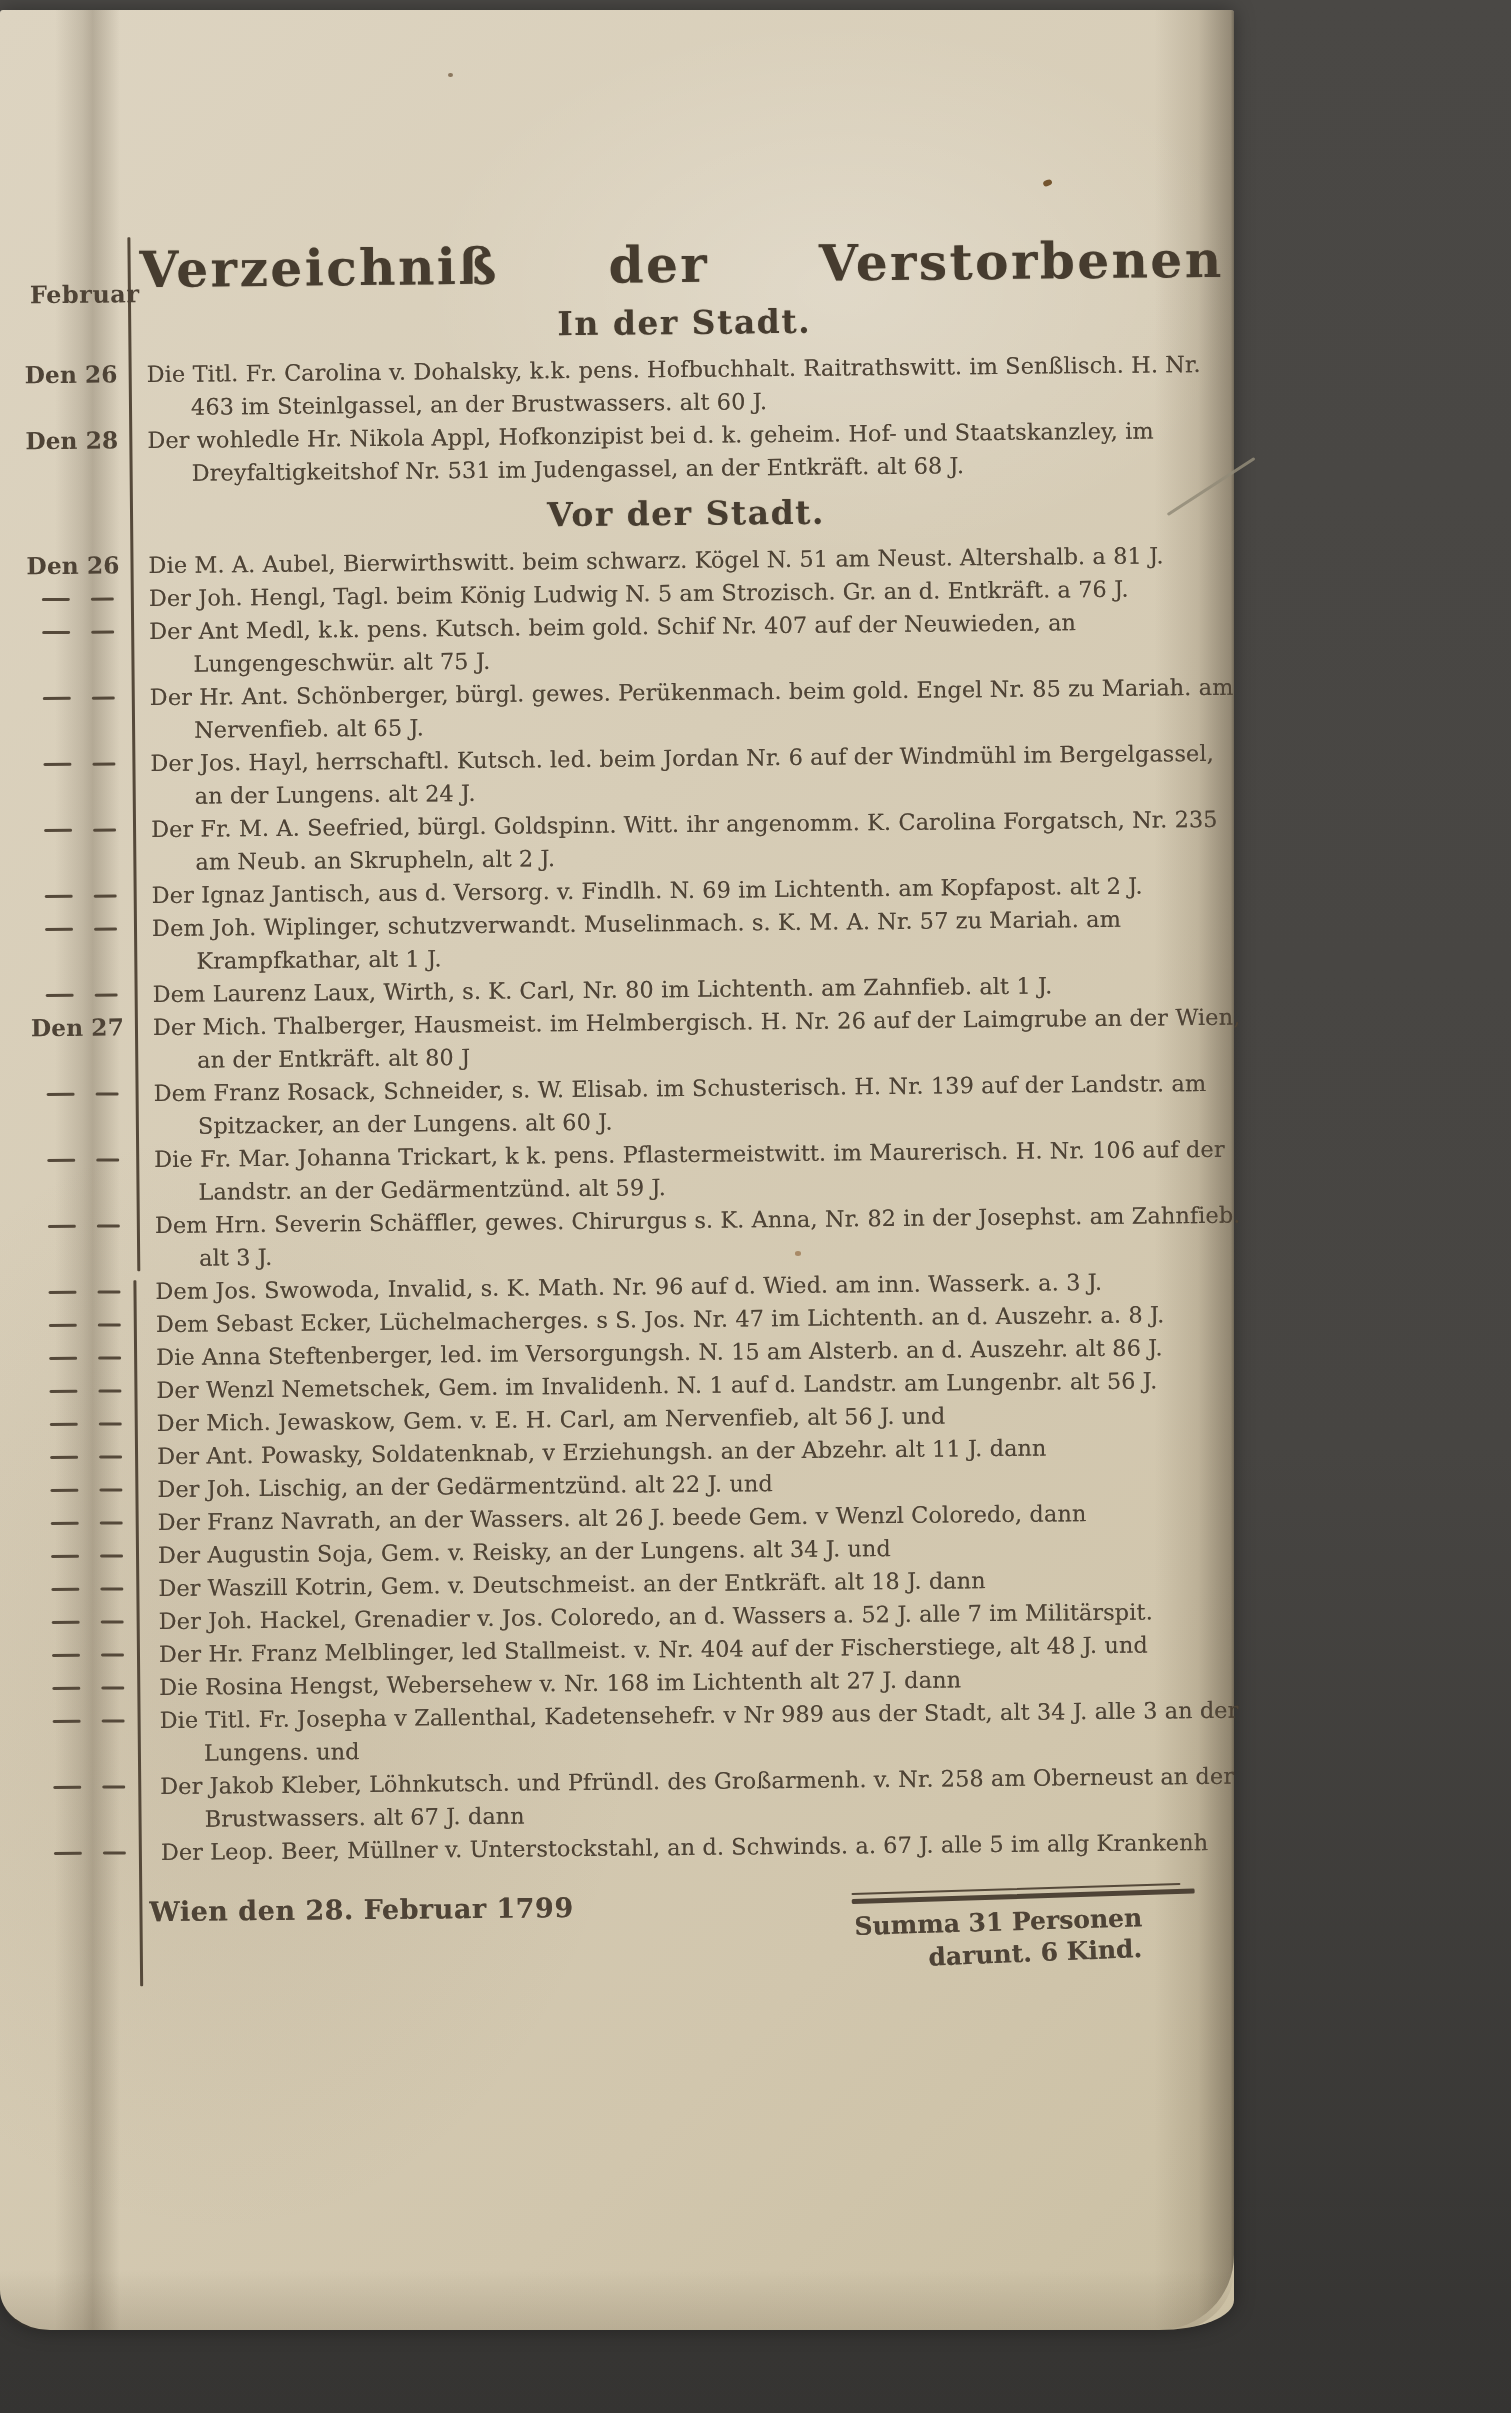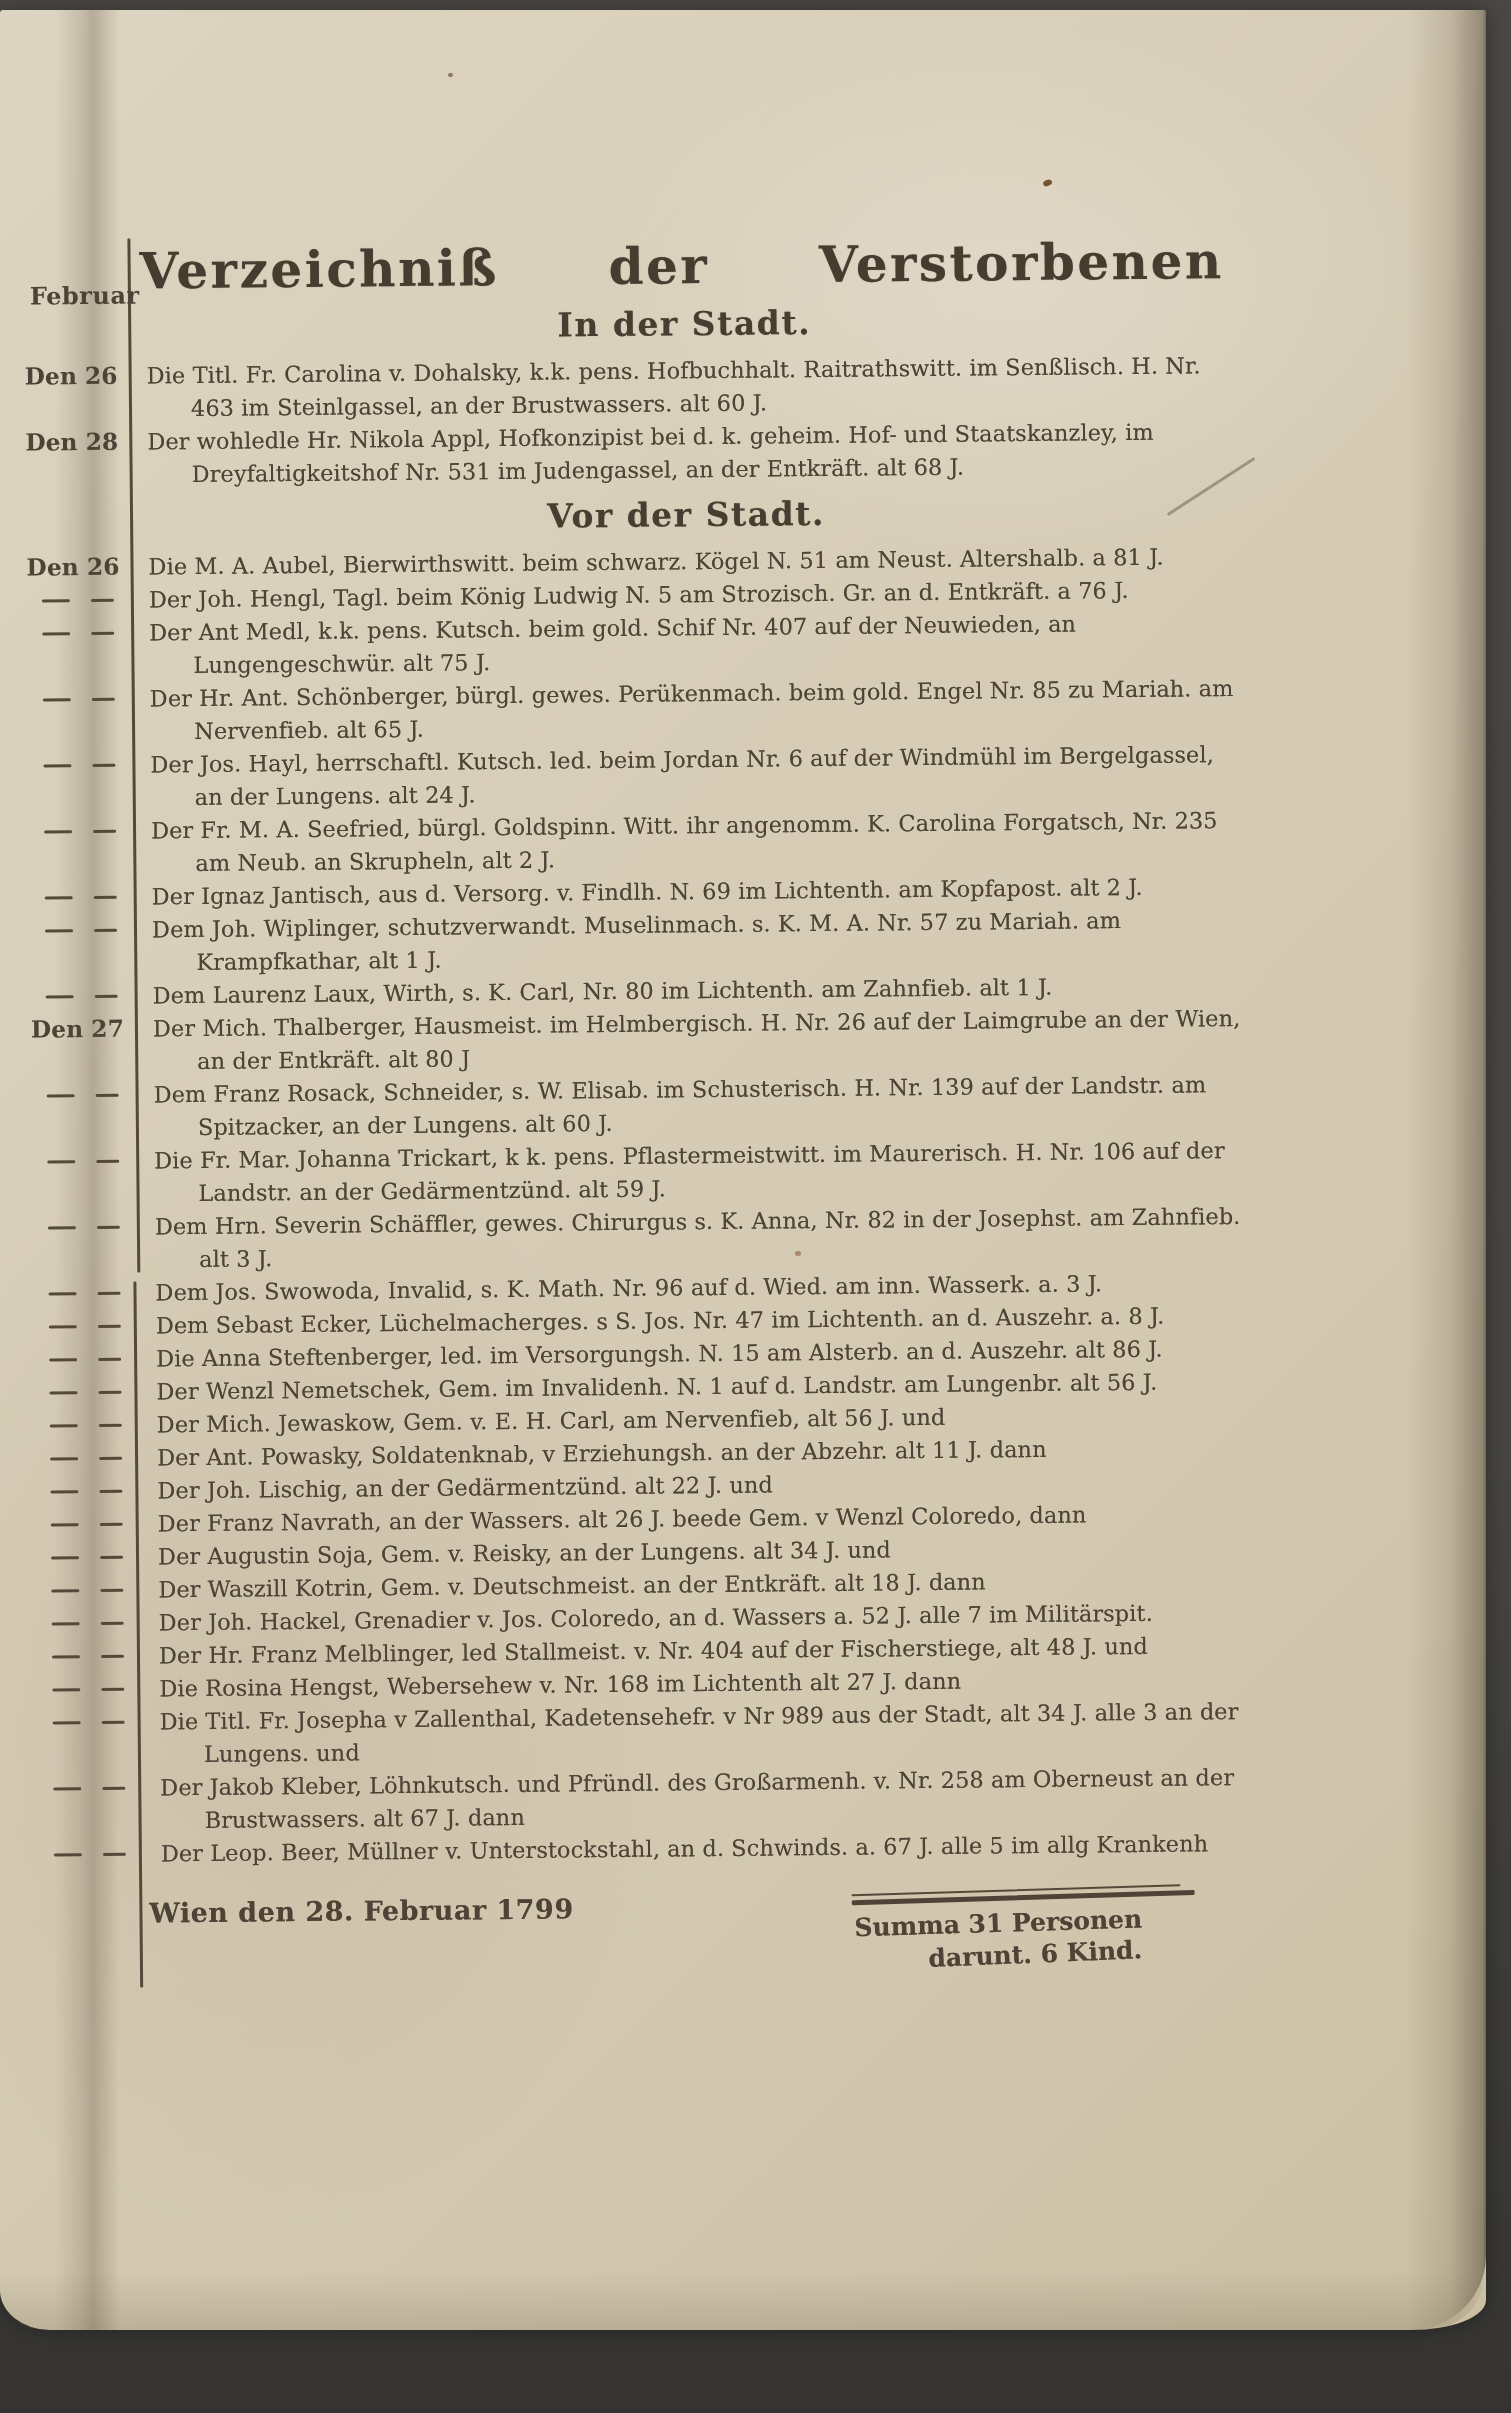--- a/index.html
+++ b/index.html
@@ -1,20 +1,20 @@
 <!DOCTYPE html>
 <html style="font-size:8px"><head>
 <meta charset="utf-8">
 <style>
   html,body{margin:0;padding:0;background:#3b3a38;}
   .stage{position:relative;width:1512px;height:2413px;overflow:hidden;
          background:linear-gradient(180deg,#4a4845 0%,#474542 60%,#353432 100%);
          font-family:"DejaVu Serif","Liberation Serif",serif;}
   
-  .sheet{position:absolute;left:0;top:10px;width:1486px;height:2320px;
+  .sheet{position:absolute;left:0;top:10px;width:1234px;height:2320px;
          background:
            radial-gradient(696px 448px at 68% 12%, rgba(255,255,255,0.22), transparent 60%),
            radial-gradient(597px 796px at 18% 72%, rgba(120,100,70,0.10), transparent 70%),
            linear-gradient(135deg,#ddd4c1 0%,#d7cdb7 40%,#d1c6ad 78%,#cbc0a4 100%);
          border-radius:3px 3px 75px 50px / 3px 3px 30px 40px;
          box-shadow:0 0 20px rgba(0,0,0,0.35);}
   .fold-shadow{position:absolute;left:55px;top:0;width:65px;height:100%;pointer-events:none;
          background:linear-gradient(90deg,transparent 0%,rgba(70,58,40,0.16) 42%,rgba(70,58,40,0.26) 58%,transparent 100%);}
   .edge-shadow{position:absolute;right:0;top:0;width:80px;height:100%;pointer-events:none;
          border-radius:0 3px 75px 0;

